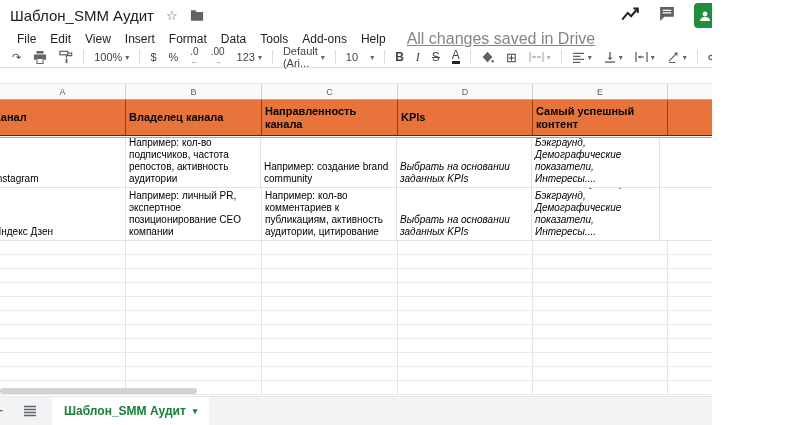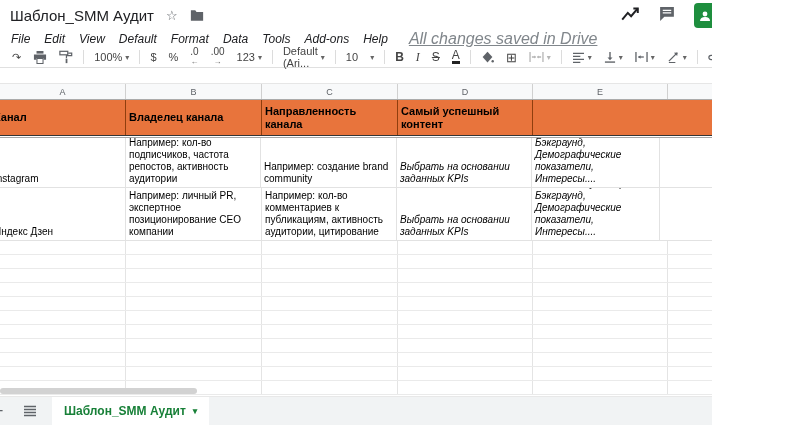--- a/index.html
+++ b/index.html
@@ -10,21 +10,21 @@
   
   .titlebar { height:30px; display:flex; align-items:center; padding-left:10px; position:relative; }
   .doc-title { font-size:15px; color:#202124; }
   .star { margin-left:12px; font-size:13px; color:#5f6368; }
   .folder { margin-left:12px; display:flex; }
   .titlebar-right { position:absolute; right:0; top:3px; display:flex; align-items:center; gap:18px; }
   .share-btn { width:30px; height:25px; background:#1e8e3e; border-radius:4px; margin-right:-12px;
                display:flex; align-items:center; padding-left:5px; }
 
   
-  .menubar { height:17px; display:flex; align-items:center; padding-left:4px;font-style:italic; }
+  .menubar { height:17px; display:flex; align-items:center; padding-left:10px; }
   .menu-item { font-size:12px; color:#202124; padding:0 7px; }
   .save-status { margin-left:14px; font-size:16px; color:#80868b; text-decoration:underline; }
 
   
   .toolbar { height:21px; border-bottom:1px solid #e0e0e0; display:flex; align-items:center;
              padding-left:6px; color:#444; font-size:11px; }
   .tb { display:flex; align-items:center; gap:3px; padding:0 6px; color:#444; }
   .tb svg { display:block; }
   .sep { width:1px; height:14px; background:#dcdcdc; margin:0 4px; flex:none; }
   .dd { font-size:8px; color:#666; }
@@ -116,21 +116,21 @@
             <path d="M1 11c0-2.8 2.2-4 5-4s5 1.2 5 4z" fill="#fff"></path>
           </svg>
       </span>
     </div>
   </div>
 
   <div class="menubar">
     <span class="menu-item">File</span>
     <span class="menu-item">Edit</span>
     <span class="menu-item">View</span>
-    <span class="menu-item">Default</span>
+    <span class="menu-item">Insert</span>
     <span class="menu-item">Format</span>
     <span class="menu-item">Data</span>
     <span class="menu-item">Tools</span>
     <span class="menu-item">Add-ons</span>
     <span class="menu-item">Help</span>
     <span class="save-status">All changes saved in Drive</span>
   </div>
 
   <div class="toolbar">
     <span class="tb">↷</span>
@@ -276,20 +276,23 @@
     <div class="r hdr-row">
       <div class="cell cA">
           <span class="clip-left">Канал</span>
         </div>
       <div class="cell cB">
           <span>Владелец канала</span>
         </div>
       <div class="cell cC">
           <span>Направленность канала</span>
         </div>
+      <div class="cell cD">
+          <span>KPIs</span>
+        </div>
       <div class="cell cE">
           <span>Самый успешный контент</span>
         </div>
       <div class="cell cG"></div>
     </div>
     <div class="freeze-sep"></div>
 
     <div class="r data-row row2">
       <div class="cell cA">
           <span class="clip-left">Instagram</span>

